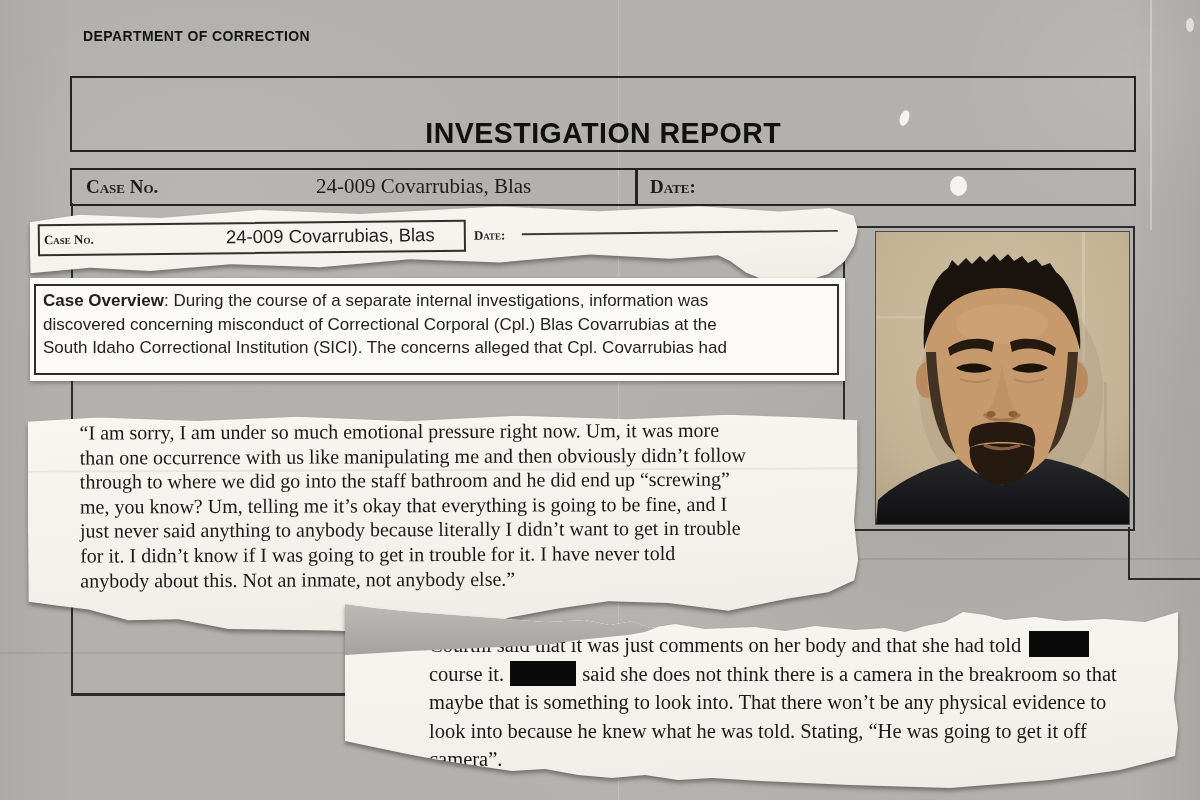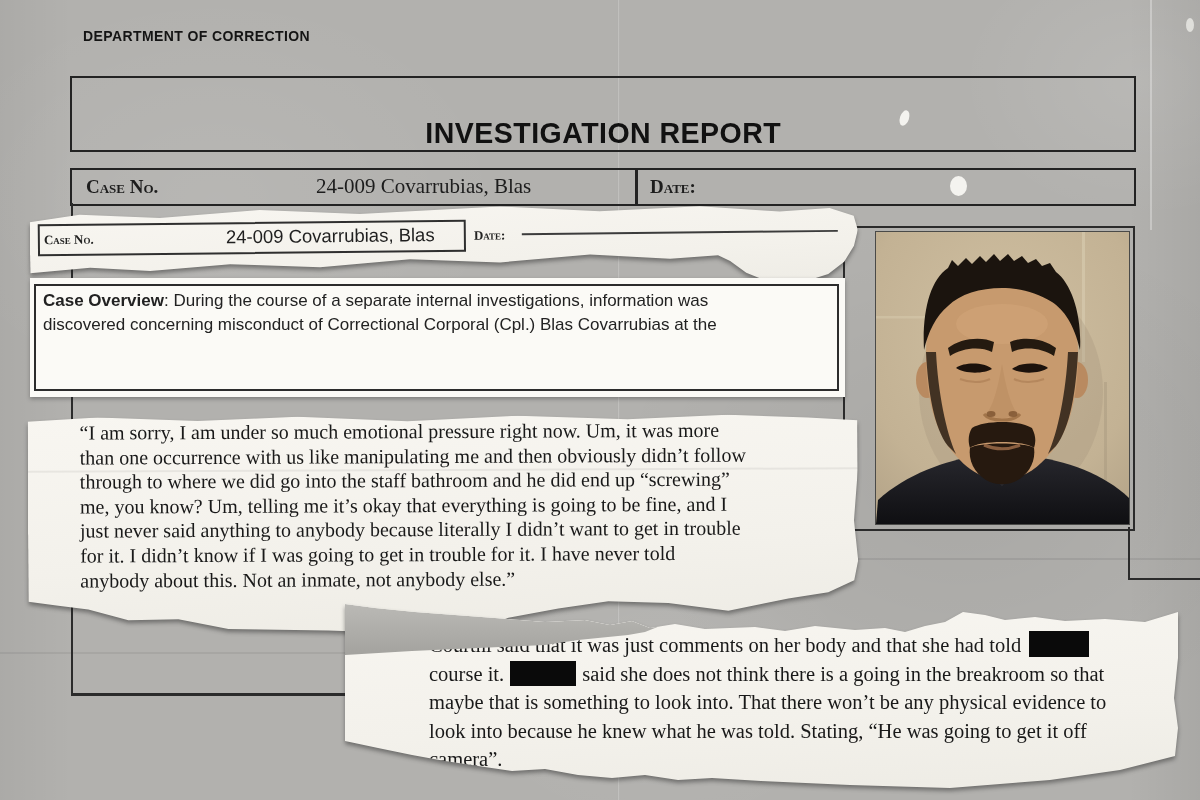--- a/index.html
+++ b/index.html
@@ -47,21 +47,21 @@
   .s1{width:828px;height:92px;transform:rotate(-.6deg);
     clip-path:polygon(0px 14px,50px 7px,130px 11px,230px 4px,330px 9px,470px 3px,570px 9px,670px 5px,750px 11px,800px 8px,824px 16px,828px 30px,824px 46px,814px 62px,798px 74px,772px 82px,740px 82px,716px 72px,700px 60px,688px 54px,640px 57px,560px 52px,470px 59px,380px 55px,290px 62px,200px 58px,120px 64px,60px 60px,0px 65px);}
   .s1box{position:absolute;left:8px;top:16px;width:424px;height:28px;border:2px solid #2f2f2f;}
   .s1caselbl{position:absolute;left:14px;top:18px;height:28px;line-height:27px;font-size:13px;font-weight:bold;color:#222;}
   .s1caseval{position:absolute;left:196px;top:16px;height:30px;line-height:30px;font-size:18.5px;color:#1f1f1f;}
   .s1datelbl{position:absolute;left:444px;top:18px;height:28px;line-height:27px;font-size:13px;font-weight:bold;color:#222;}
   .s1rule{position:absolute;left:492px;top:30px;width:316px;height:2px;background:#3c3c3c;}
 
   
   .ovwrap{left:30px;top:278px;z-index:4;filter:drop-shadow(0 2px 2px rgba(30,30,30,.35));}
-  .ovbox{width:815px;height:119px;background:#fbfaf6;}
+  .ovbox{width:815px;height:103px;background:#fbfaf6;}
   .ovborder{position:absolute;left:4px;top:6px;right:6px;bottom:6px;border:2px solid #2c2c2c;}
   .ovtext{position:absolute;left:13px;top:11px;font-size:17px;line-height:23.5px;color:#222;}
   .ovtext .b{font-weight:bold;}
 
   
   .s2wrap{left:28px;top:412px;z-index:5;}
   .s2{width:830px;height:228px;transform:rotate(-.25deg);
     clip-path:polygon(0px 8px,70px 4px,170px 8px,270px 4px,380px 9px,490px 4px,600px 8px,700px 4px,780px 7px,830px 10px,830px 60px,826px 110px,830px 150px,826px 170px,800px 182px,760px 188px,700px 200px,640px 192px,580px 190px,530px 197px,480px 206px,440px 221px,400px 222px,350px 220px,300px 218px,250px 217px,200px 216px,150px 206px,100px 207px,60px 196px,30px 192px,0px 188px);}
   .s2text{position:absolute;left:52px;top:7px;font-size:20px;line-height:24.6px;color:#191919;}
   .s2crease{position:absolute;left:0;top:57px;width:830px;height:2px;background:rgba(0,0,0,.06);}
@@ -172,20 +172,21 @@
       <span class="s1rule"></span>
     </div>
   </div>
 
   <div class="abs ovwrap">
     <div class="ovbox">
       <div class="ovborder"></div>
       <div class="ovtext">
         <div class="nowrap"><span class="b">Case Overview</span><span>: During the course of a separate internal investigations, information was</span></div>
         <div class="nowrap">discovered concerning misconduct of Correctional Corporal (Cpl.) Blas Covarrubias at the</div>
+        <div class="nowrap">South Idaho Correctional Institution (SICI). The concerns alleged that Cpl. Covarrubias had</div>
       </div>
     </div>
   </div>
 
   <div class="scrapwrap s2wrap">
     <div class="scrap s2">
       <div class="s2crease"></div>
       <div class="s2text serif">
         <div class="nowrap">“I am sorry, I am under so much emotional pressure right now. Um, it was more</div>
         <div class="nowrap">than one occurrence with us like manipulating me and then obviously didn’t follow</div>
@@ -195,21 +196,21 @@
         <div class="nowrap">for it. I didn’t know if I was going to get in trouble for it. I have never told</div>
         <div class="nowrap">anybody about this. Not an inmate, not anybody else.”</div>
       </div>
     </div>
   </div>
 
   <div class="scrapwrap s3wrap">
     <div class="scrap s3">
       <div class="s3text serif">
         <div class="nowrap"><span>Courtni said that it was just comments on her body and that she had told</span><span class="redact r1"></span></div>
-        <div class="nowrap"><span>course it.</span><span class="redact r2"></span><span>said she does not think there is a going in the breakroom so that</span></div>
+        <div class="nowrap"><span>course it.</span><span class="redact r2"></span><span>said she does not think there is a camera in the breakroom so that</span></div>
         <div class="nowrap">maybe that is something to look into. That there won’t be any physical evidence to</div>
         <div class="nowrap">look into because he knew what he was told. Stating, “He was going to get it off</div>
         <div class="nowrap">camera”.</div>
       </div>
       <div class="s3curl"></div>
     </div>
   </div>
 
 </div>
 

